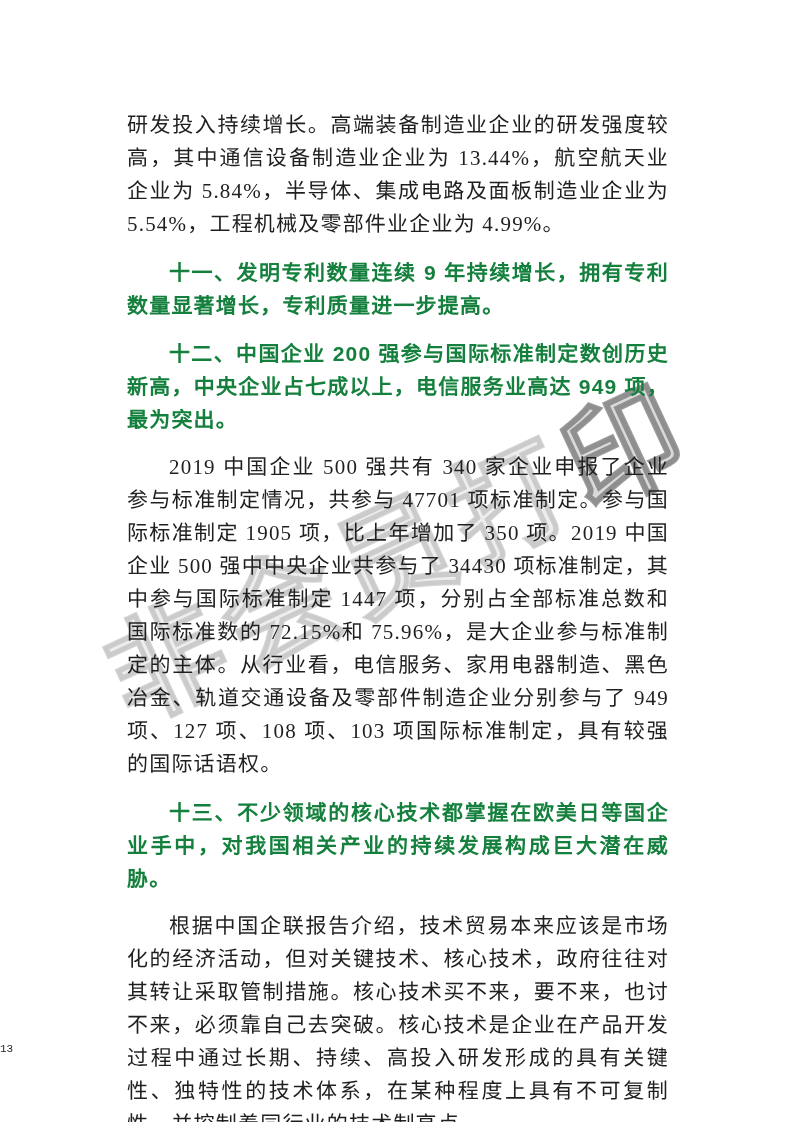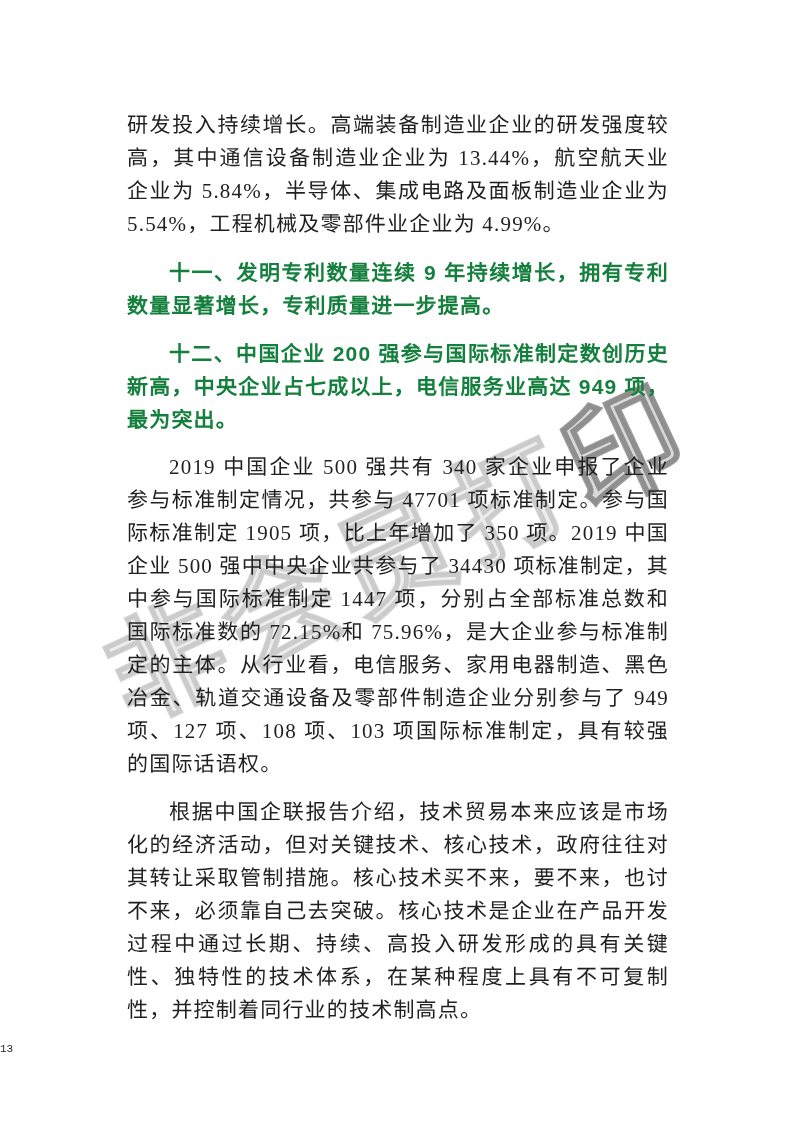--- a/index.html
+++ b/index.html
@@ -104,20 +104,21 @@
 
     <p class="para no-indent">研发投入持续增长。高端装备制造业企业的研发强度较高，其中通信设备制造业企业为 13.44%，航空航天业企业为 5.84%，半导体、集成电路及面板制造业企业为 5.54%，工程机械及零部件业企业为 4.99%。</p>
 
     <h2 class="heading">十一、发明专利数量连续 9 年持续增长，拥有专利数量显著增长，专利质量进一步提高。</h2>
 
 
     <h2 class="heading">十二、中国企业 200 强参与国际标准制定数创历史新高，中央企业占七成以上，电信服务业高达 949 项，最为突出。</h2>
 
     <p class="para">2019 中国企业 500 强共有 340 家企业申报了企业参与标准制定情况，共参与 47701 项标准制定。参与国际标准制定 1905 项，比上年增加了 350 项。2019 中国企业 500 强中中央企业共参与了 34430 项标准制定，其中参与国际标准制定 1447 项，分别占全部标准总数和国际标准数的 72.15%和 75.96%，是大企业参与标准制定的主体。从行业看，电信服务、家用电器制造、黑色冶金、轨道交通设备及零部件制造企业分别参与了 949 项、127 项、108 项、103 项国际标准制定，具有较强的国际话语权。</p>
 
+    <h2 class="heading">十三、不少领域的核心技术都掌握在欧美日等国企业手中，对我国相关产业的持续发展构成巨大潜在威胁。</h2>
 
     <p class="para">根据中国企联报告介绍，技术贸易本来应该是市场化的经济活动，但对关键技术、核心技术，政府往往对其转让采取管制措施。核心技术买不来，要不来，也讨不来，必须靠自己去突破。核心技术是企业在产品开发过程中通过长期、持续、高投入研发形成的具有关键性、独特性的技术体系，在某种程度上具有不可复制性，并控制着同行业的技术制高点。</p>
 
   </div>
 
   <div class="page-number">13</div>
 
 </div>
 
 </body></html>

